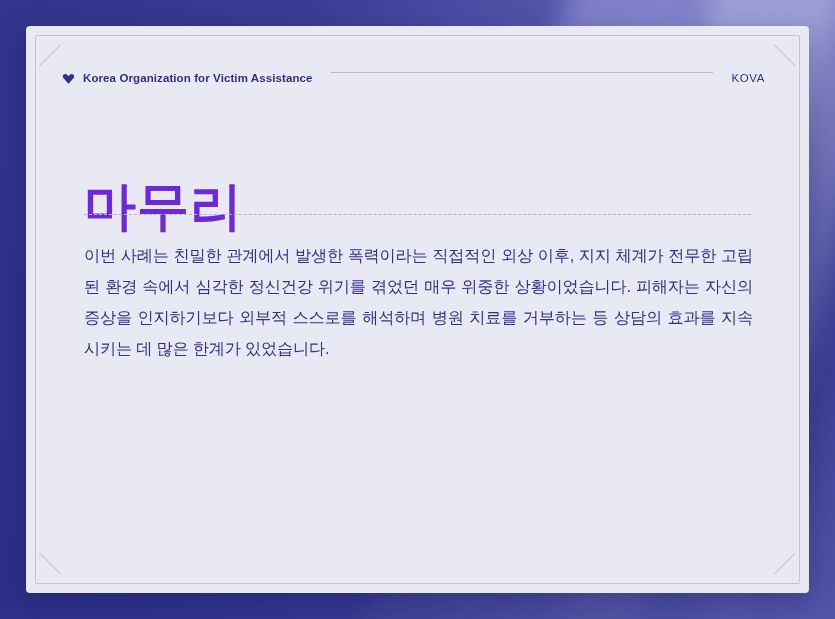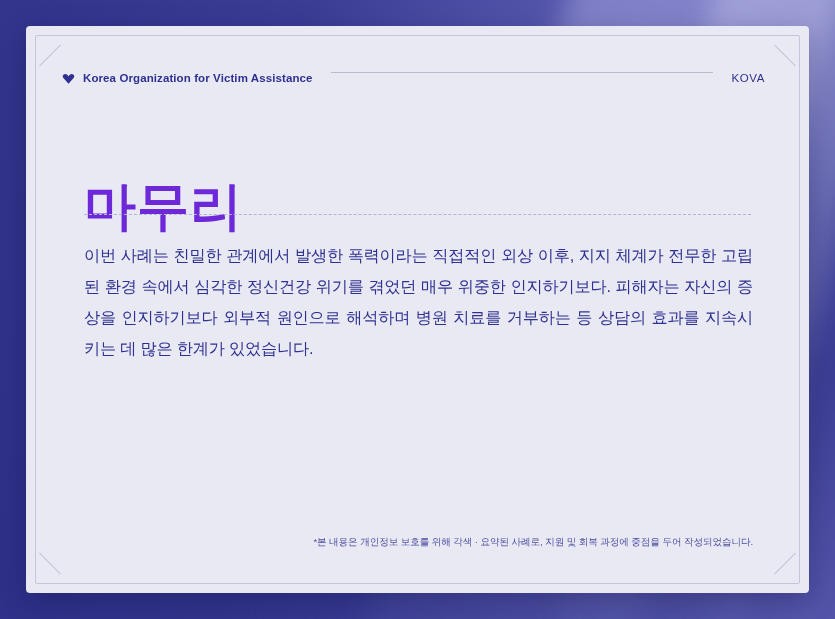--- a/index.html
+++ b/index.html
@@ -207,18 +207,17 @@
       </svg>
       <div class="org-name">Korea Organization for Victim Assistance</div>
       <div class="header-rule"></div>
       <div class="kova-mark">KOVA</div>
     </div>
 
     <div class="title">마무리</div>
     <div class="title-rule"></div>
 
     <div class="body-text">
-      <p>이번 사례는 친밀한 관계에서 발생한 폭력이라는 직접적인 외상 이후, 지지 체계가 전무한 고립된 환경 속에서 심각한 정신건강 위기를 겪었던 매우 위중한 인지하기보다. 피해자는 자신의 증상을 인지하기보다 외부적 원인으로 해석하며 병원 치료를 거부하는 등 상담의 효과를 지속시키는 데 많은 한계가 있었습니다.</p>
+      <p>이번 사례는 친밀한 관계에서 발생한 폭력이라는 직접적인 외상 이후, 지지 체계가 전무한 고립된 환경 속에서 심각한 정신건강 위기를 겪었던 매우 위중한 상황이었습니다. 피해자는 자신의 증상을 인지하기보다 외부적 스스로를 해석하며 병원 치료를 거부하는 등 상담의 효과를 지속시키는 데 많은 한계가 있었습니다.</p>
     </div>
 
-    <div class="footnote">*본 내용은 개인정보 보호를 위해 각색 · 요약된 사례로, 지원 및 회복 과정에 중점을 두어 작성되었습니다.</div>
   </div>
 </div>
 
 </body></html>

